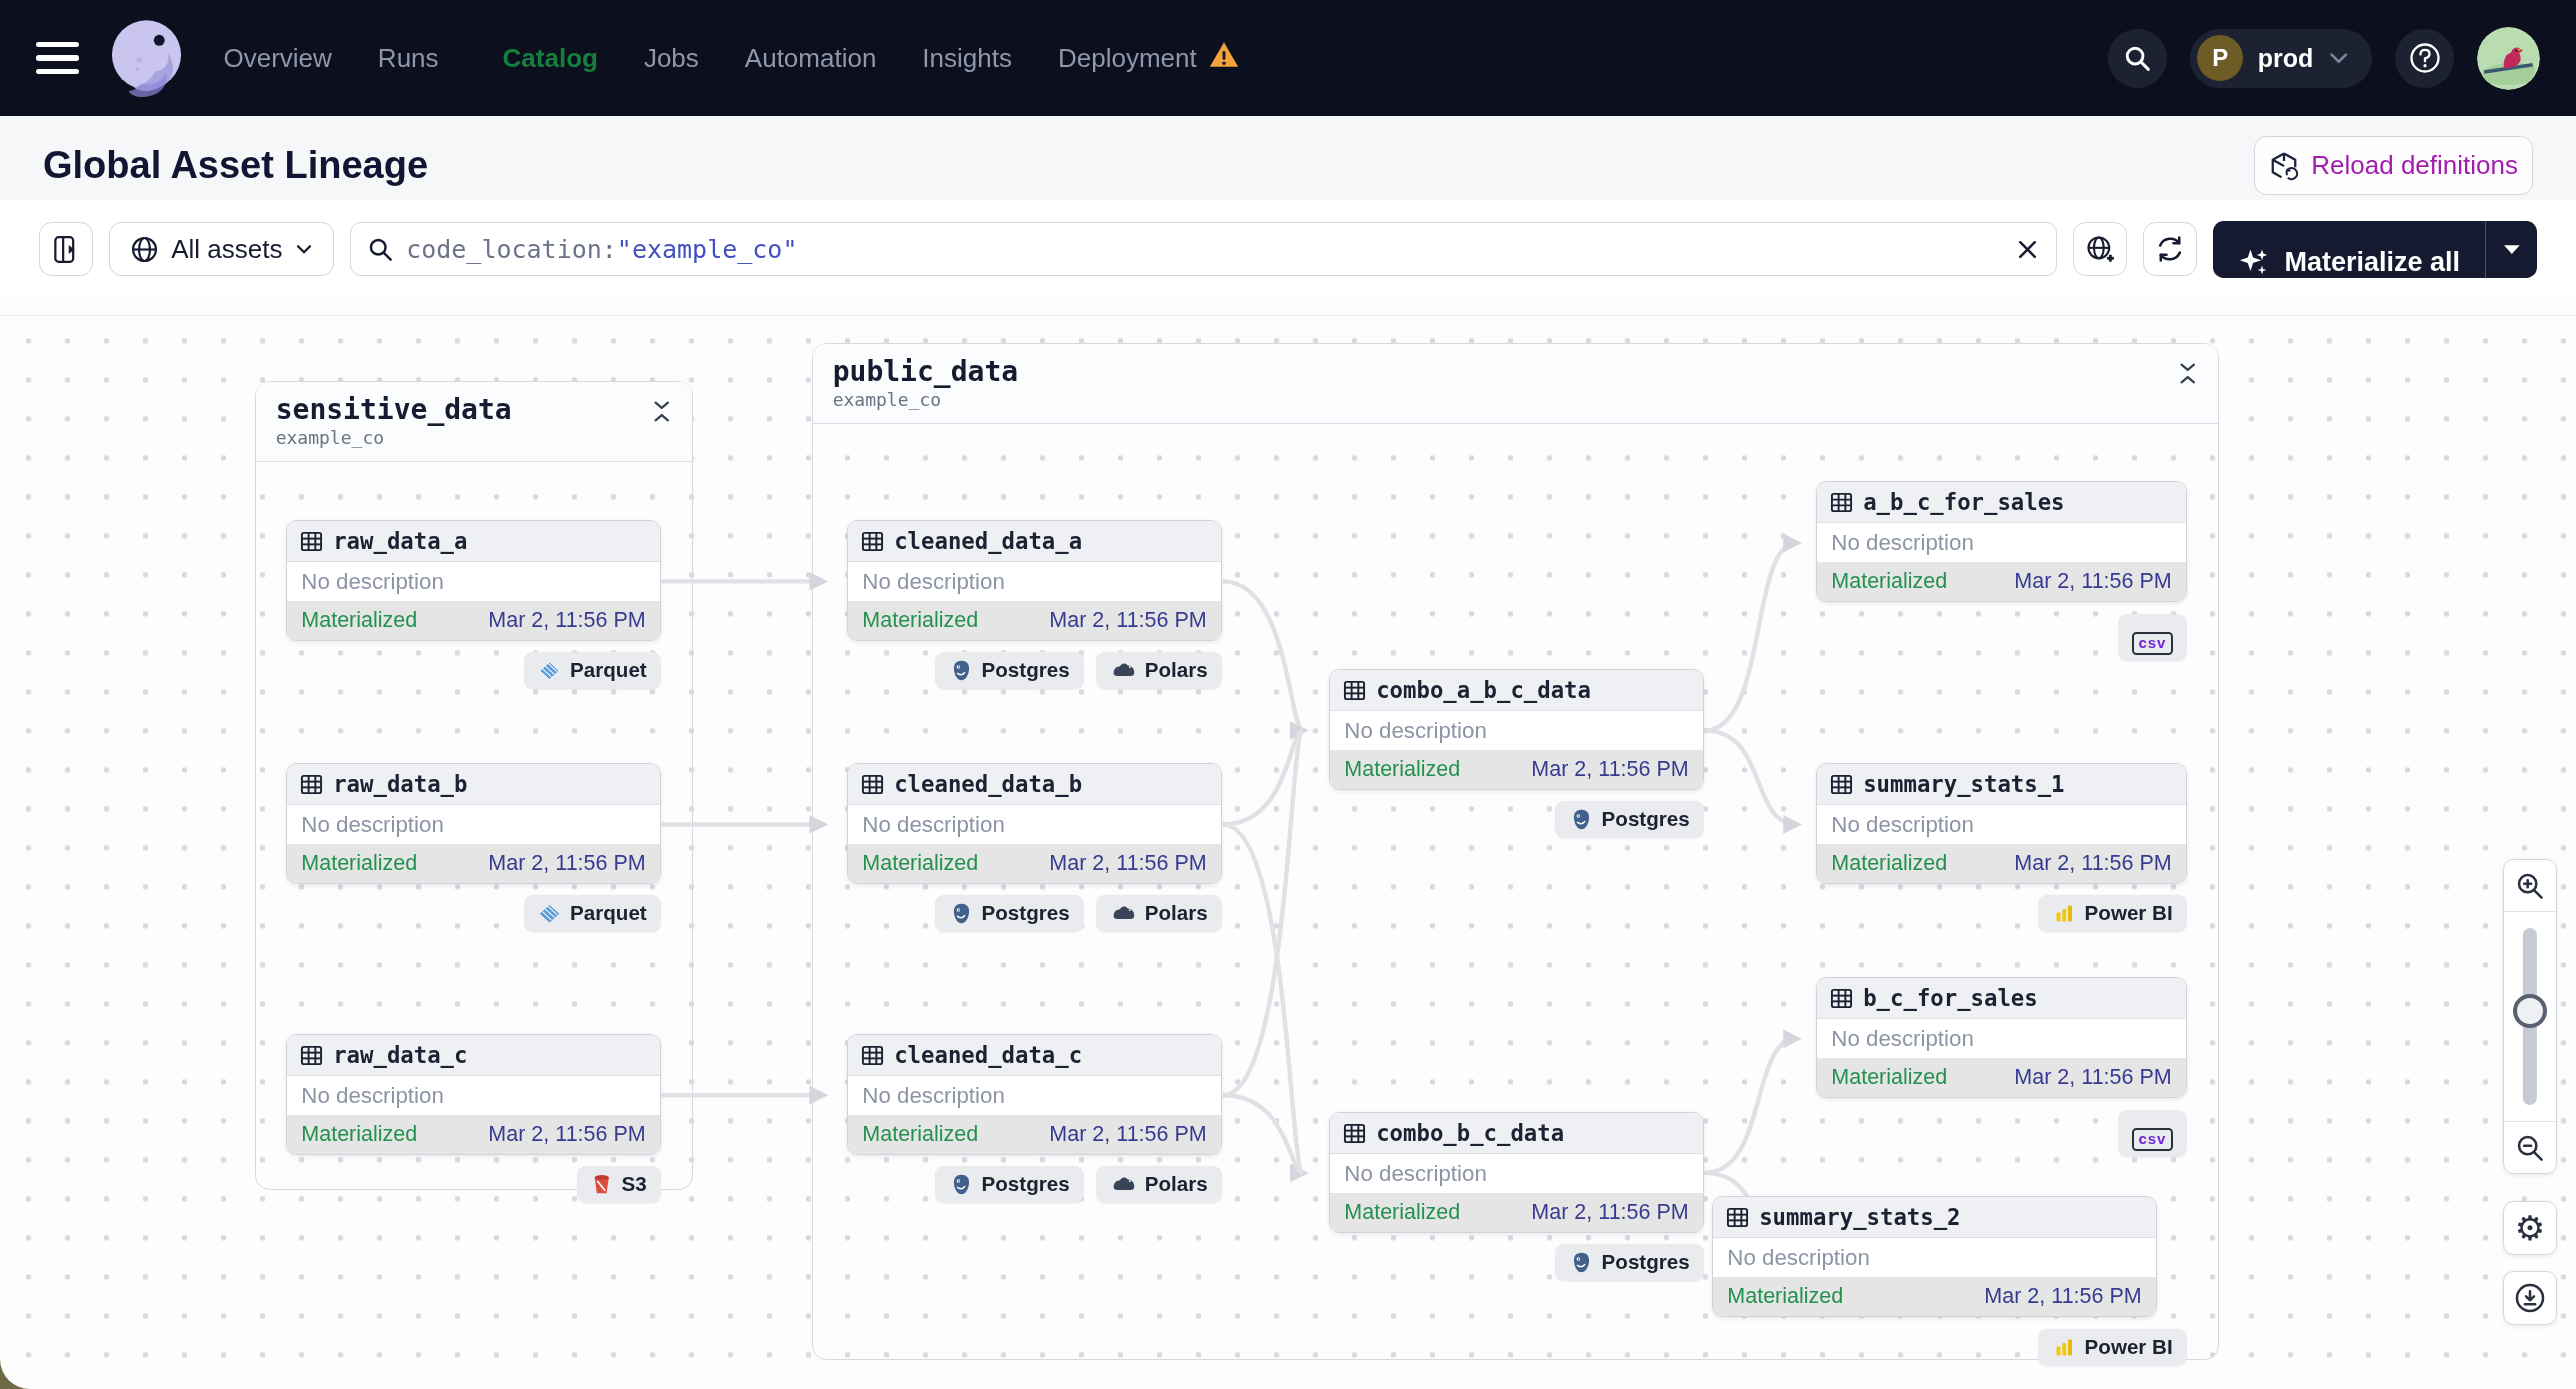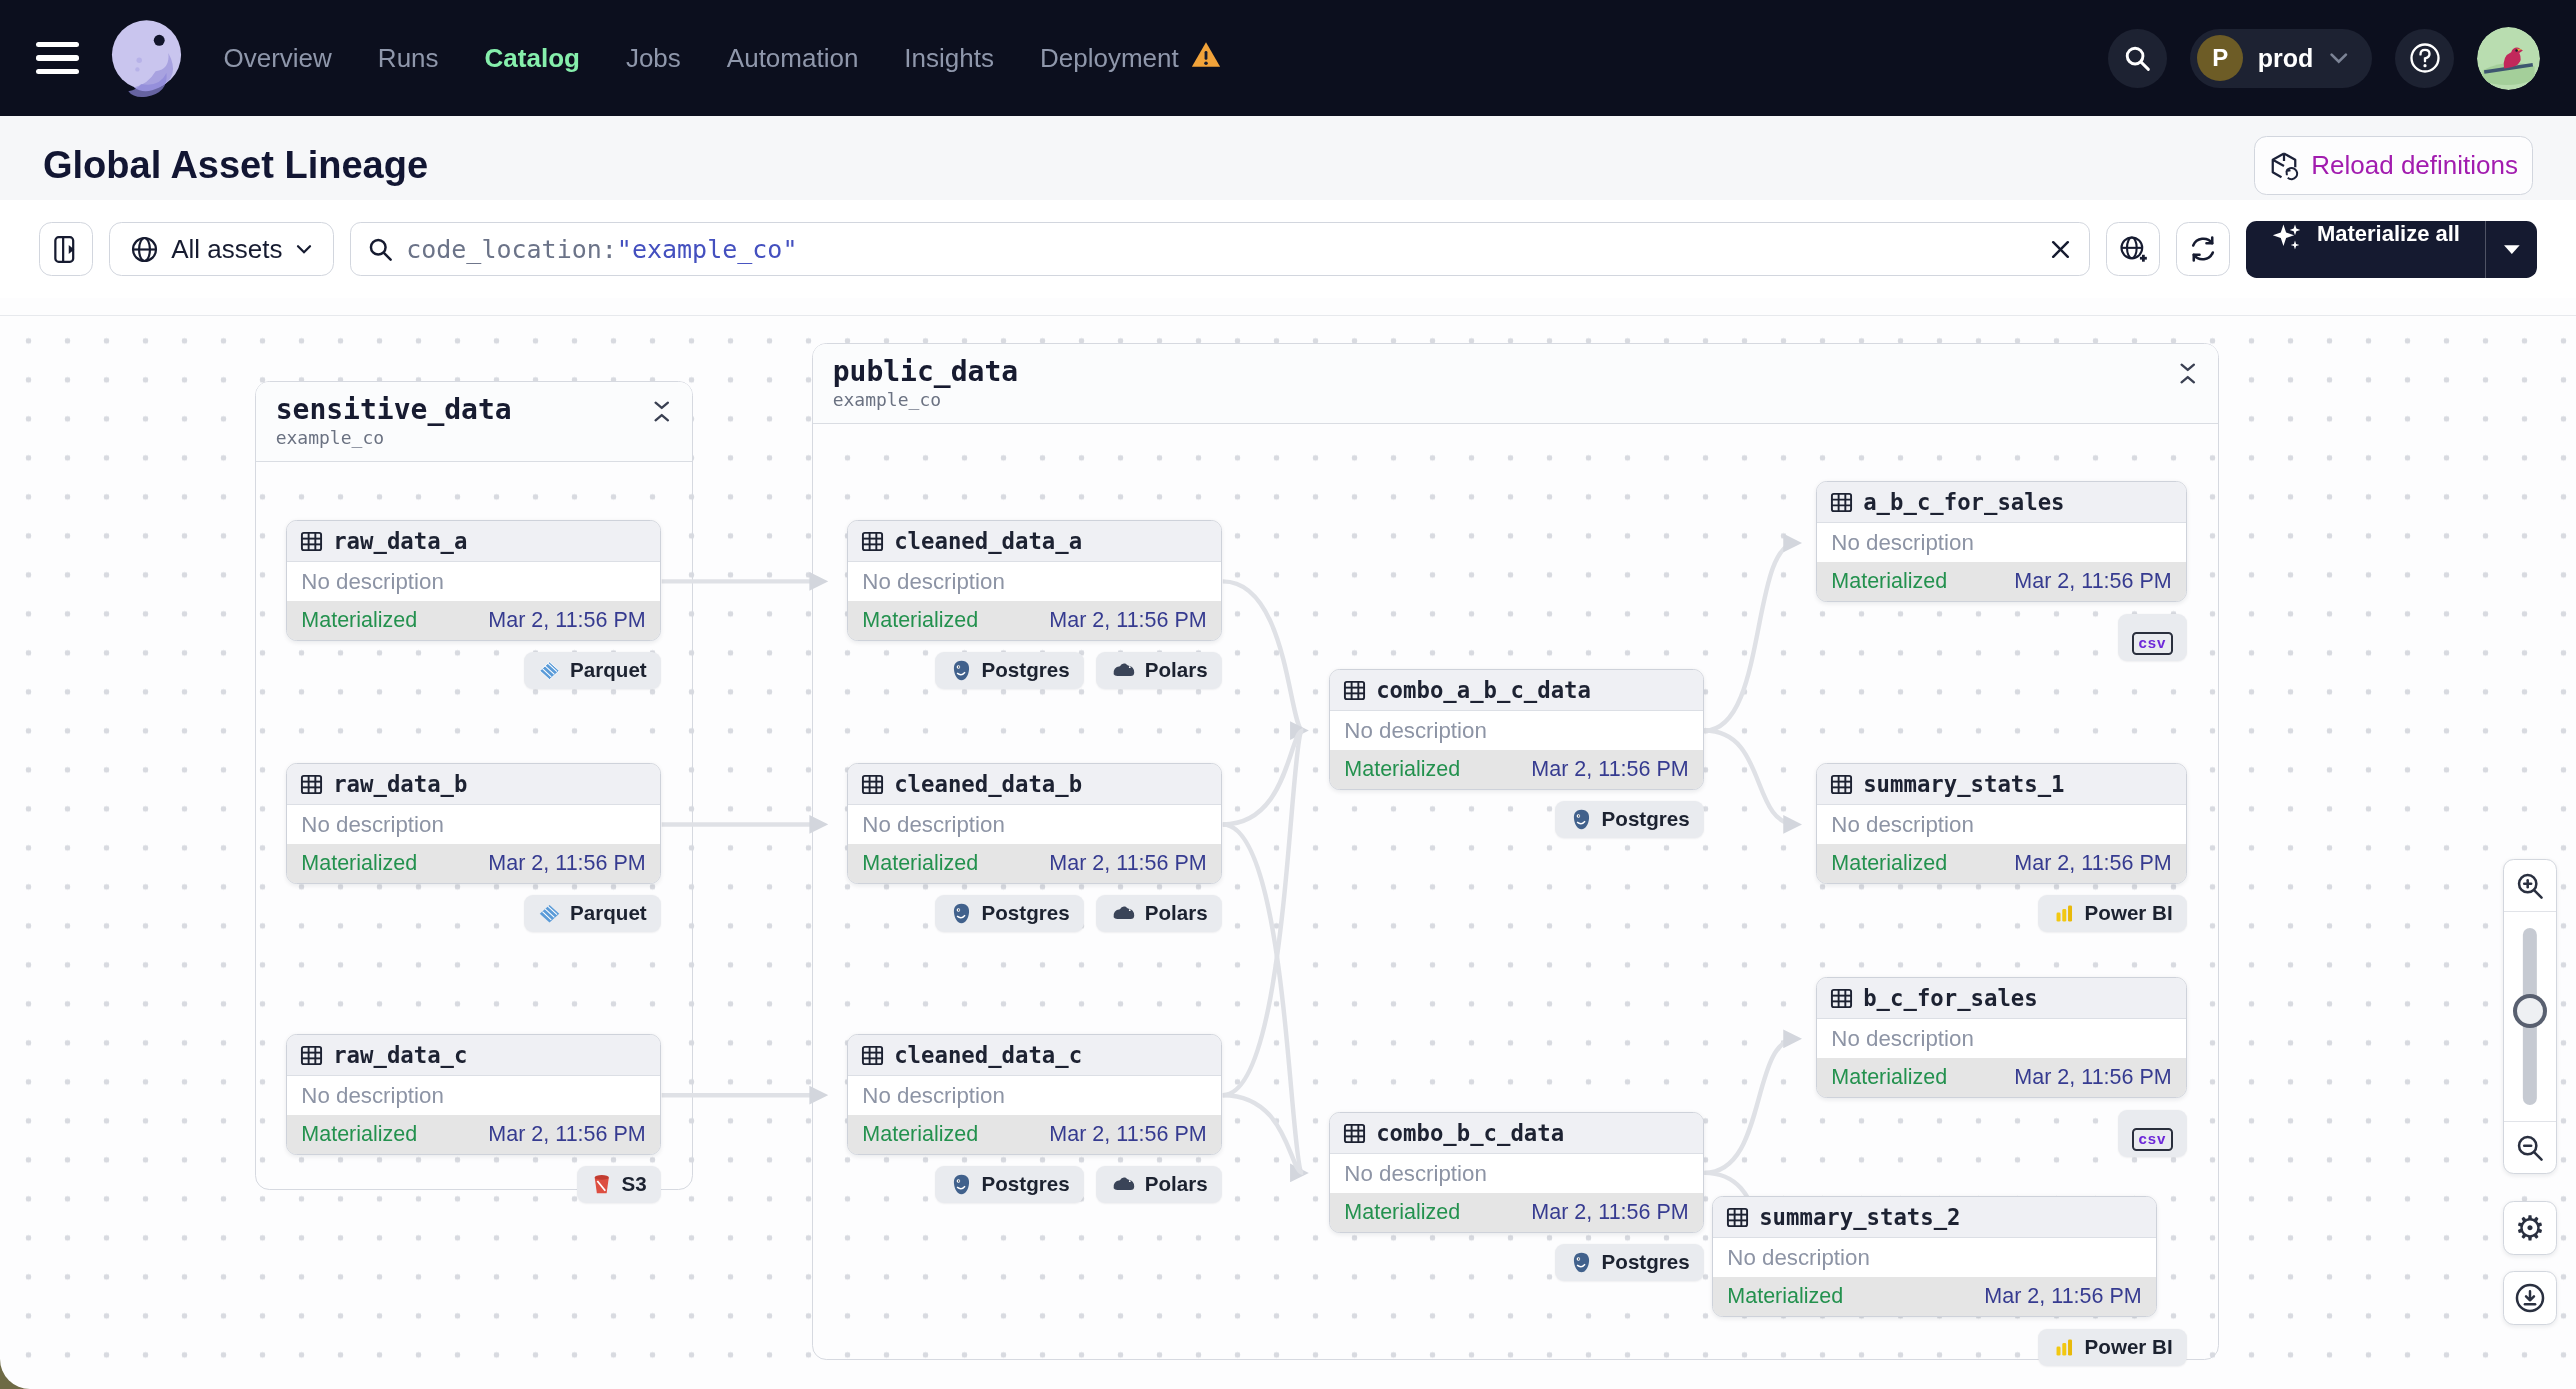--- a/index.html
+++ b/index.html
@@ -7,21 +7,21 @@
   body { font-family:"Liberation Sans", sans-serif; background:#fdfdfe; position:relative; }
 
   
   .topnav { position:absolute; top:0; left:0; width:2576px; height:116px; background:#0c0f1e;
             display:flex; align-items:center; padding:0 36px; }
   .hamburger { width:43px; display:flex; flex-direction:column; gap:8px; cursor:pointer; margin-right:21.5px; }
   .hamburger span { display:block; height:5.4px; background:#fff; border-radius:2.7px; }
   .brand { width:91px; height:91px; margin-right:32px; }
   .nav-items { display:flex; align-items:center; gap:46px; }
   .nav-item { font-size:26px; color:#8f97ab; cursor:pointer; display:flex; align-items:center; gap:12.5px; }
-  .nav-item.active { color:#86efac; font-weight:700; }
+  .nav-item.active { color:#15803d; font-weight:700;margin-left:18px; }
   .nav-right { margin-left:auto; display:flex; align-items:center; gap:23px; }
   .nav-circle { width:59px; height:59px; border-radius:50%; background:#1d2232; display:flex;
                 align-items:center; justify-content:center; cursor:pointer; }
   .env-pill { height:59px; background:#1d2232; border-radius:29.5px; display:flex; align-items:center;
               padding:0 23px 0 7.2px; gap:14.3px; cursor:pointer; }
   .env-initial { width:46px; height:46px; border-radius:50%; background:#6d5c26; color:#fff;
                  font-size:24px; font-weight:700; display:flex; align-items:center; justify-content:center; }
   .env-name { color:#fff; font-size:25px; font-weight:600; }
   .avatar { width:63px; height:63px; border-radius:50%; overflow:hidden; cursor:pointer; }
 
@@ -38,21 +38,21 @@
   .icon-btn { width:54px; height:54px; border:1.8px solid #d2d6de; border-radius:12.5px; background:#fff;
               display:flex; align-items:center; justify-content:center; cursor:pointer; flex:none; }
   .filter-btn { height:54px; border:1.8px solid #d2d6de; border-radius:12.5px; background:#fff; display:flex;
                 align-items:center; gap:12.5px; padding:0 19.7px; font-size:26px; color:#161b30; cursor:pointer; flex:none; }
   .searchbox { flex:1; height:54px; border:1.8px solid #d2d6de; border-radius:10.7px; background:#fff;
                display:flex; align-items:center; padding:0 16px; gap:12.5px; }
   .search-text { font-family:"DejaVu Sans Mono", monospace; font-size:25px; flex:1; white-space:nowrap; }
   .tok { color:#6b7388; } .val { color:#4450bf; }
   .mat-btn { height:57px; background:#151a30; border-radius:10.7px; display:flex; align-items:stretch; color:#fff;
              overflow:hidden; cursor:pointer; flex:none; }
-  .mat-main { display:flex; align-items:flex-start; gap:14.3px; padding:0 25px; font-size:22px; font-weight:600; }
+  .mat-main { display:flex; align-items:flex-end; gap:14.3px; padding:0 25px; font-size:27px; font-weight:600; }
   .mat-arrow { width:52px; display:flex; align-items:center; justify-content:center; border-left:0.9px solid rgba(255,255,255,.25); }
 
   
   .canvas-wrap { position:absolute; top:315px; left:0; width:2576px; height:1074px; background:#6e6a45; }
   .canvas { position:relative; width:100%; height:100%; border-radius:0 0 0 30px; overflow:hidden;
             background-color:#fdfdfe;
             background-image:radial-gradient(circle, #d8dae0 2.7px, transparent 3.1px);
             background-size:39px 39px; background-position:9px 5.4px;
             border-top:1.8px solid #e7e9ed; }
 

